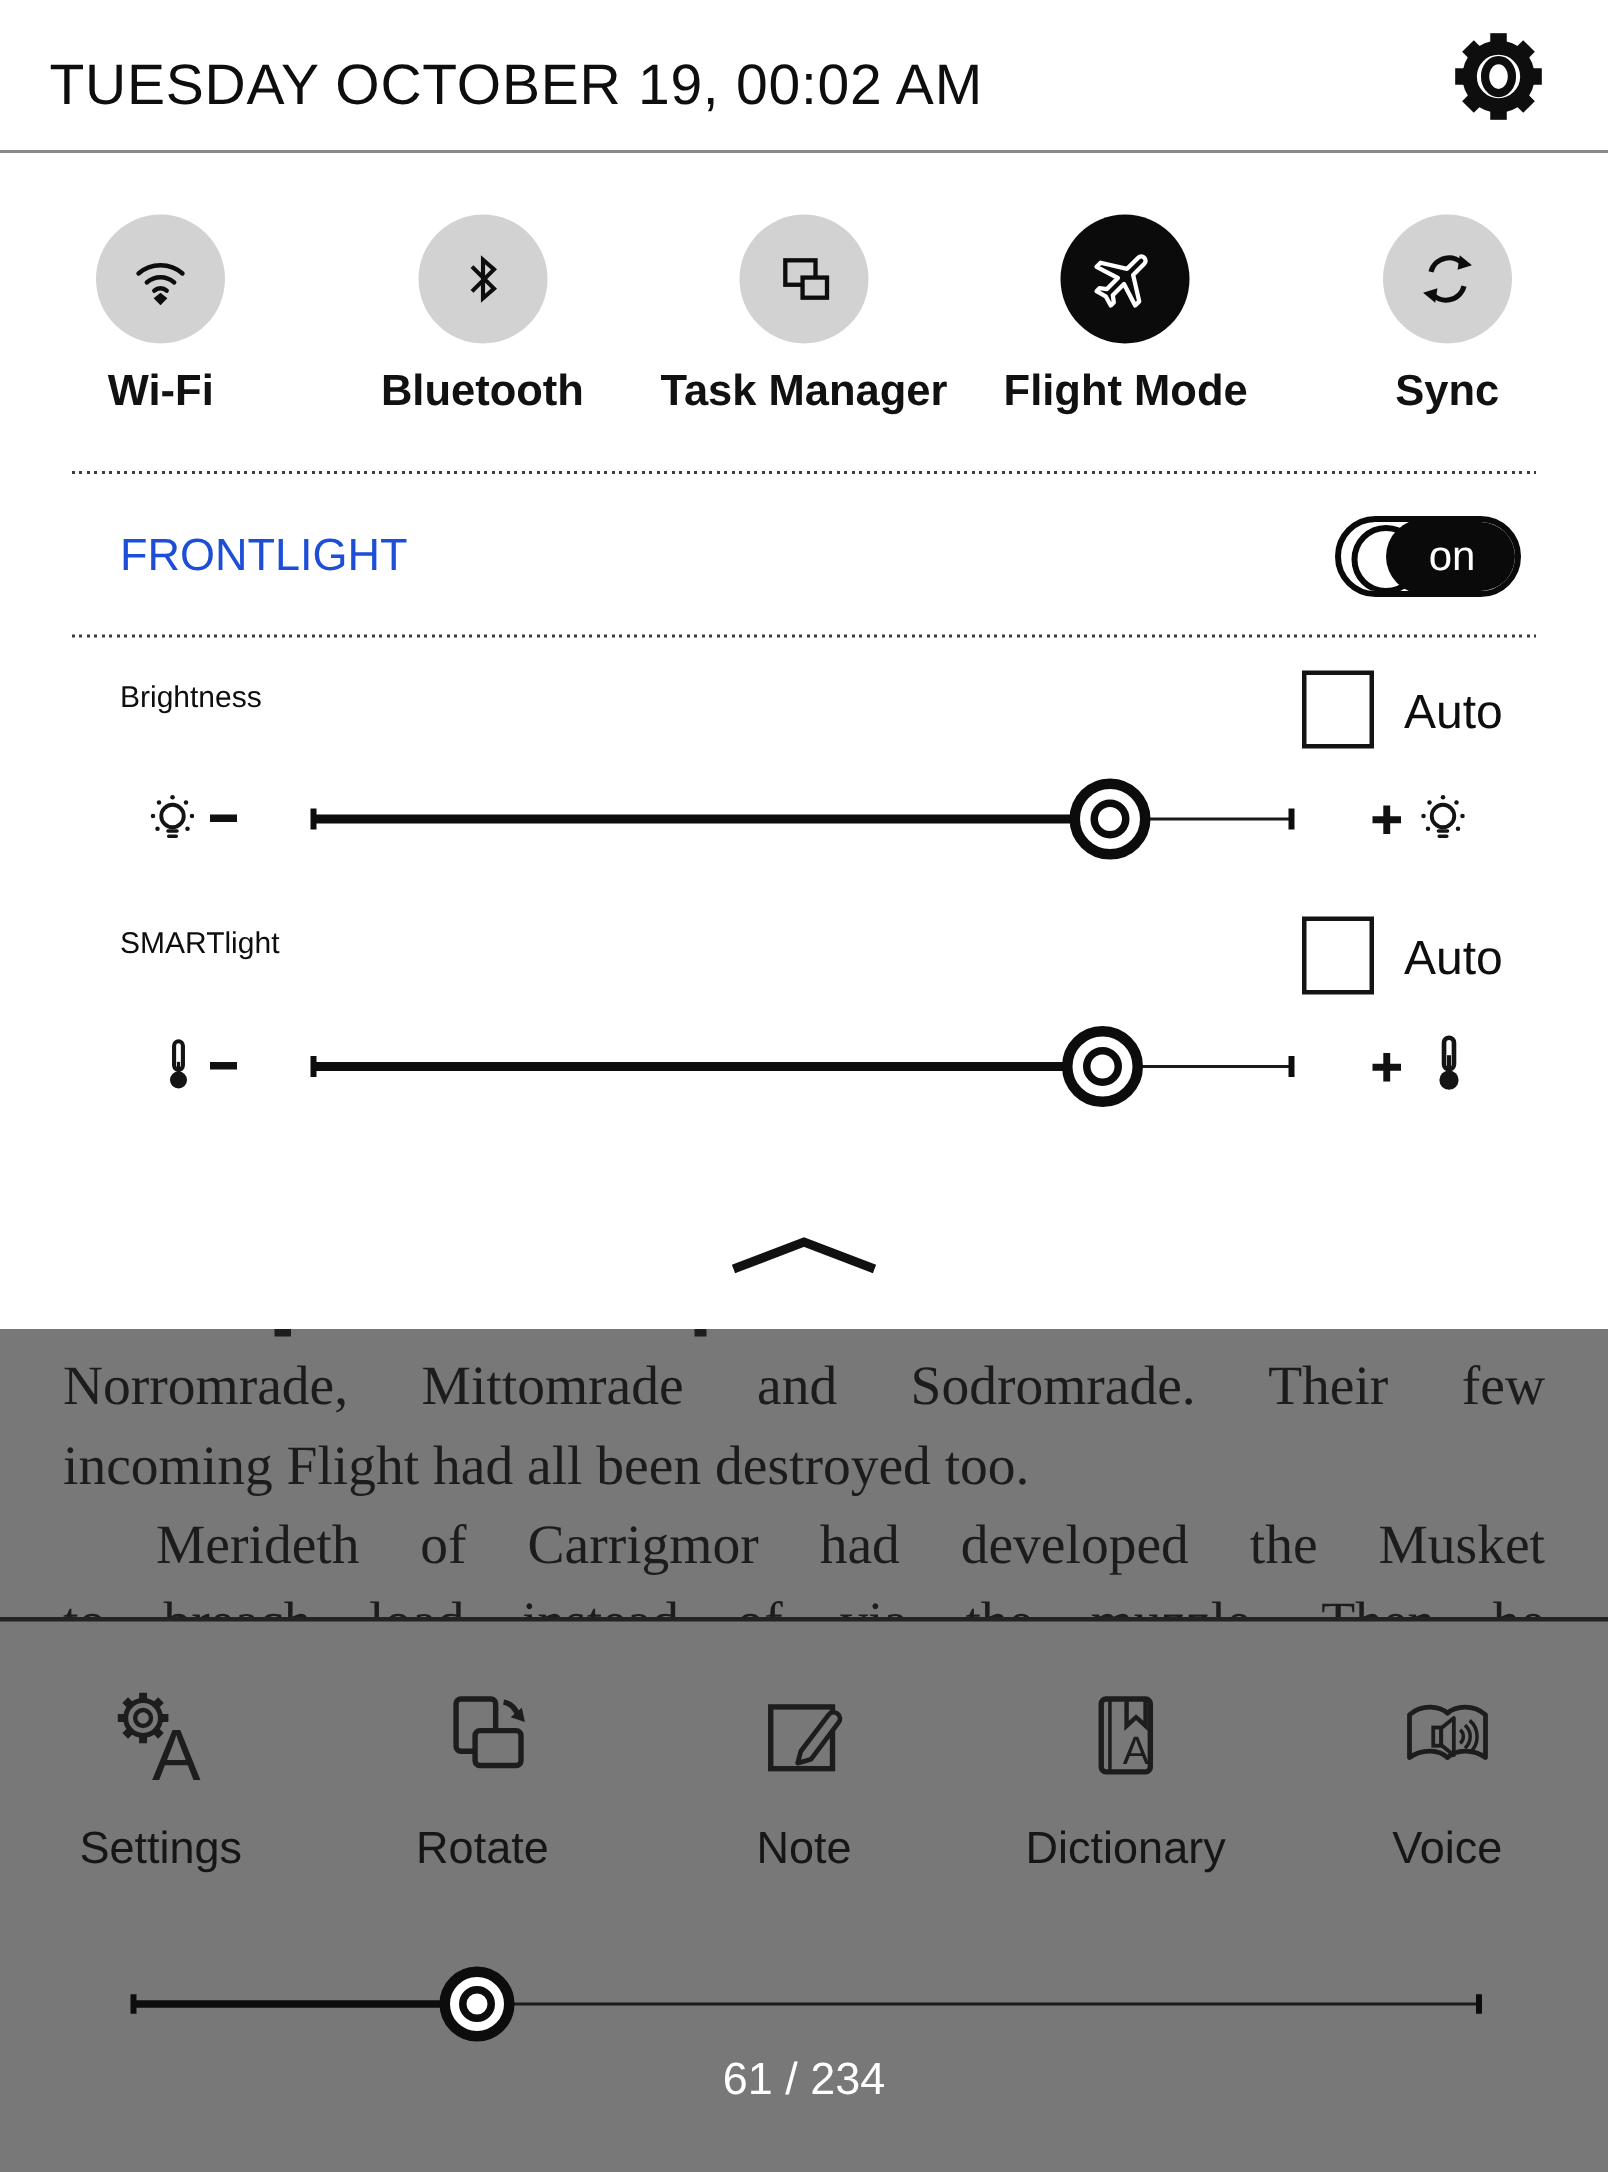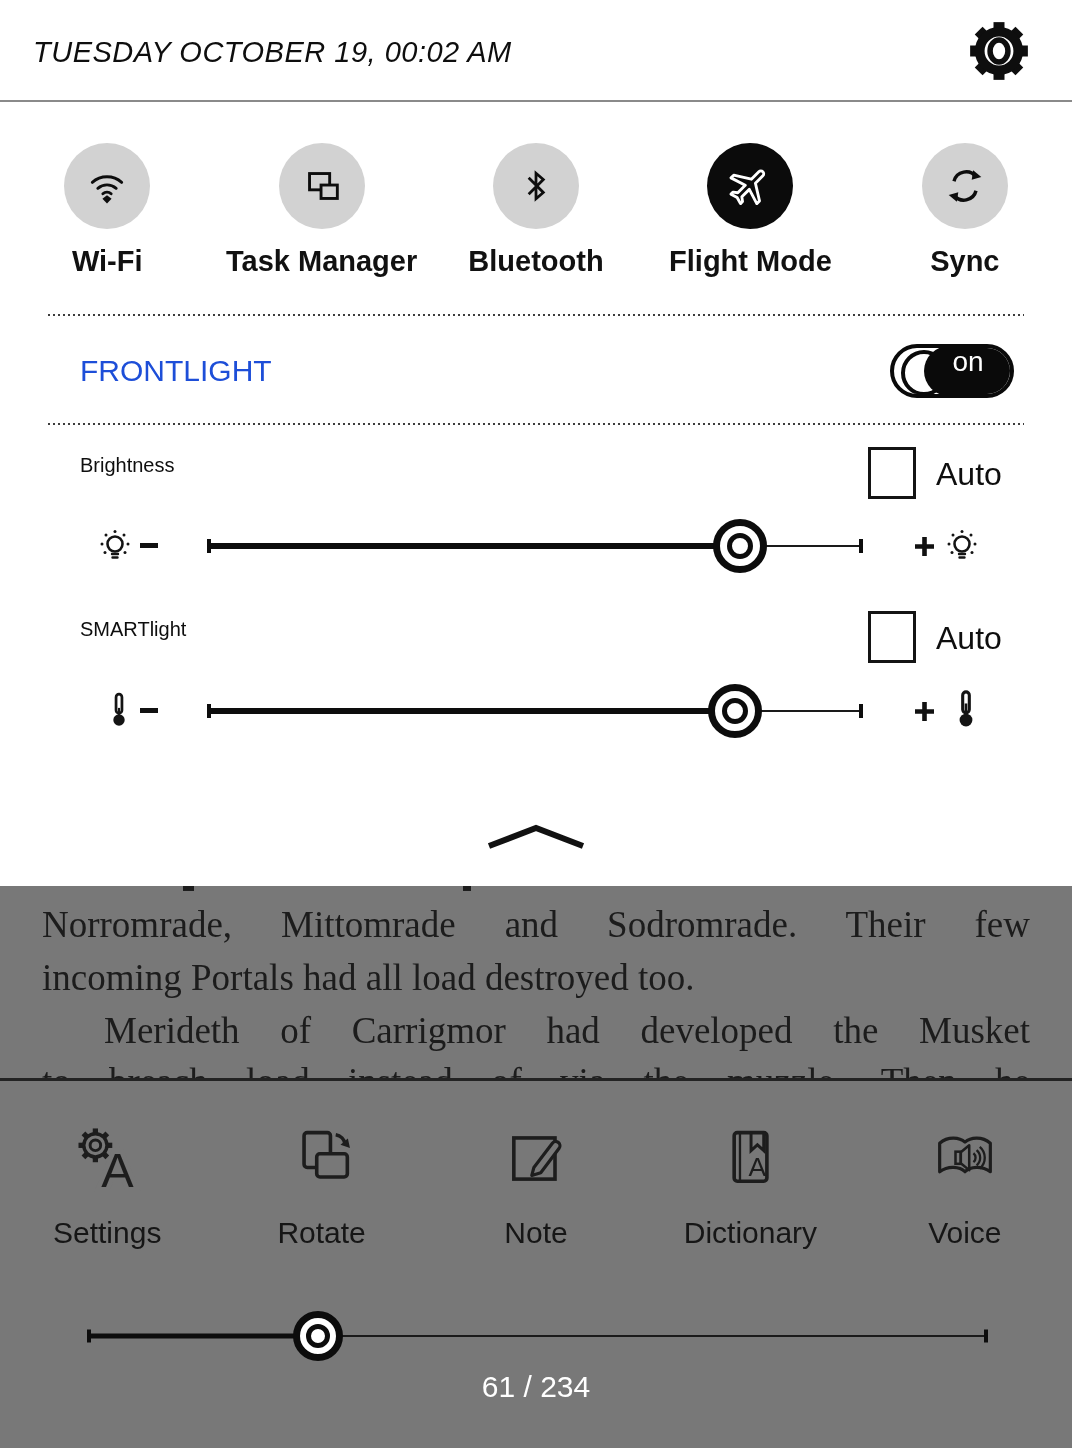--- a/index.html
+++ b/index.html
@@ -4,36 +4,36 @@
 <style>
   html,body{margin:0;padding:0;background:#555;}
   .screen{
     position:relative;width:1072px;height:1448px;background:#ffffff;
     font-family:"Liberation Sans",sans-serif;color:#141414;overflow:hidden;
     margin:0 auto;
   }
   svg{display:block}
   
   .topbar{position:absolute;top:0;left:0;right:0;height:100px;border-bottom:2px solid #8a8a8a;}
-  .date{position:absolute;left:33px;top:36px;font-size:29px;letter-spacing:.5px;color:#0e0e0e;font-style:italic;}
+  .date{position:absolute;left:33px;top:36px;font-size:38px;letter-spacing:.5px;color:#0e0e0e;}
   .gearbtn{position:absolute;right:38px;top:16px;width:70px;height:70px;display:flex;align-items:center;justify-content:center;background:none;border:none;padding:0;cursor:pointer;}
   
   .quick{position:absolute;top:143px;left:0;right:0;display:flex;font-weight:bold;}
   .qitem{flex:1;display:flex;flex-direction:column;align-items:center;gap:16px;cursor:pointer;}
   .qcircle{width:86px;height:86px;border-radius:50%;background:#d2d2d2;display:flex;align-items:center;justify-content:center;}
   .qcircle.active{background:#0b0b0b;}
   .qlabel{font-size:29px;color:#111;}
   
   .dotline{position:absolute;left:48px;right:48px;height:2px;
     background:repeating-linear-gradient(to right,#3c3c3c 0 2px,transparent 2px 5px);}
   
   .fl-label{position:absolute;left:80px;top:354px;font-size:30px;color:#1d4ed8;}
   .toggle{position:absolute;right:58px;top:344px;width:124px;height:54px;border:4px solid #0a0a0a;border-radius:29px;background:#fff;box-sizing:border-box;cursor:pointer;overflow:hidden;}
   .toggle .tknob{position:absolute;left:7px;top:2px;width:38px;height:38px;border:4px solid #0a0a0a;border-radius:50%;background:#fff;}
-  .toggle .tpill{position:absolute;right:-2px;top:-2px;height:50px;width:88px;background:#0a0a0a;border-radius:27px;display:flex;justify-content:center;}
+  .toggle .tpill{position:absolute;right:-2px;top:-2px;height:50px;width:88px;background:#0a0a0a;border-radius:27px;display:flex;align-items:center;justify-content:center;}
   .toggle .tpill span{color:#fff;font-size:28px;}
   
   .sec-label{position:absolute;left:80px;font-size:20px;color:#0e0e0e;}
   .checkbox{position:absolute;left:868px;width:42px;height:46px;border:3px solid #141414;background:#fff;cursor:pointer;}
   .auto-label{position:absolute;left:936px;font-size:32px;color:#0e0e0e;}
   .track{position:absolute;left:210px;width:650px;height:54px;}
   .track .thin{position:absolute;left:0;right:0;top:50%;height:2px;margin-top:-1px;background:#1a1a1a;}
   .track .fill{position:absolute;left:0;top:50%;height:6px;transform:translateY(-50%);background:#0d0d0d;}
   .track .cap{position:absolute;width:4px;height:14px;top:50%;transform:translateY(-50%);background:#0d0d0d;}
   .track .cap.l{left:-3px}.track .cap.r{right:-3px}
@@ -101,35 +101,35 @@
             <path d="M19.5 32.5 C22 30.2 26 30.2 28.5 32.5"></path>
           </g>
           <path d="M24 34 l5 4 -5 5 -5 -5 z" fill="#0d0d0d"></path>
         </svg>
       </div>
       <div class="qlabel">Wi-Fi</div>
     </div>
 
     <div class="qitem">
       <div class="qcircle">
+        <svg width="44" height="44" viewBox="0 0 48 48">
+          <path d="M16 15 L32 31 L24 38 V10 L32 17 L16 33" stroke="#0d0d0d" stroke-width="3" fill="none" stroke-linejoin="miter"></path>
+        </svg>
+      </div>
+      <div class="qlabel">Bluetooth</div>
+    </div>
+
+    <div class="qitem">
+      <div class="qcircle">
         <svg width="46" height="46" viewBox="0 0 48 48">
           <rect x="11" y="11" width="21" height="17" fill="none" stroke="#0d0d0d" stroke-width="3"></rect>
           <rect x="23" y="23" width="17" height="14" fill="#d2d2d2" stroke="#0d0d0d" stroke-width="3"></rect>
         </svg>
       </div>
       <div class="qlabel">Task Manager</div>
-    </div>
-
-    <div class="qitem">
-      <div class="qcircle">
-        <svg width="44" height="44" viewBox="0 0 48 48">
-          <path d="M16 15 L32 31 L24 38 V10 L32 17 L16 33" stroke="#0d0d0d" stroke-width="3" fill="none" stroke-linejoin="miter"></path>
-        </svg>
-      </div>
-      <div class="qlabel">Bluetooth</div>
     </div>
 
     <div class="qitem">
       <div class="qcircle active">
         <svg width="46" height="46" viewBox="0 0 24 24">
           <g transform="rotate(45 12 12)">
             <path d="M21 16v-2l-8-5V3.5a1.5 1.5 0 0 0-3 0V9l-8 5v2l8-2.5V19l-2 1.5V22l3.5-1 3.5 1v-1.5L13 19v-5.5L21 16z" fill="none" stroke="#ffffff" stroke-width="1.5" stroke-linejoin="round"></path>
           </g>
         </svg>
       </div>
@@ -248,21 +248,21 @@
       </svg>
     </span>
   </button>
 
   <div class="reader">
 
     <div class="frag" style="left:183px;width:11px"></div>
     <div class="frag" style="left:463px;width:8px"></div>
 
     <div class="bookline just" style="top:12px">Norromrade, Mittomrade and Sodromrade. Their few</div>
-    <div class="bookline" style="top:65px">incoming Portals had all load destroyed too.</div>
+    <div class="bookline" style="top:65px">incoming Flight had all been destroyed too.</div>
     <div class="bookline just indent" style="top:118px">Merideth of Carrigmor had developed the Musket</div>
     <div class="clipwrap" style="top:169px">
       <div class="bookline just" style="position:static">to breach load instead of via the muzzle. Then he</div>
     </div>
 
     <div class="tbline"></div>
 
     <div class="tbrow">
 
       <div class="tbitem">

